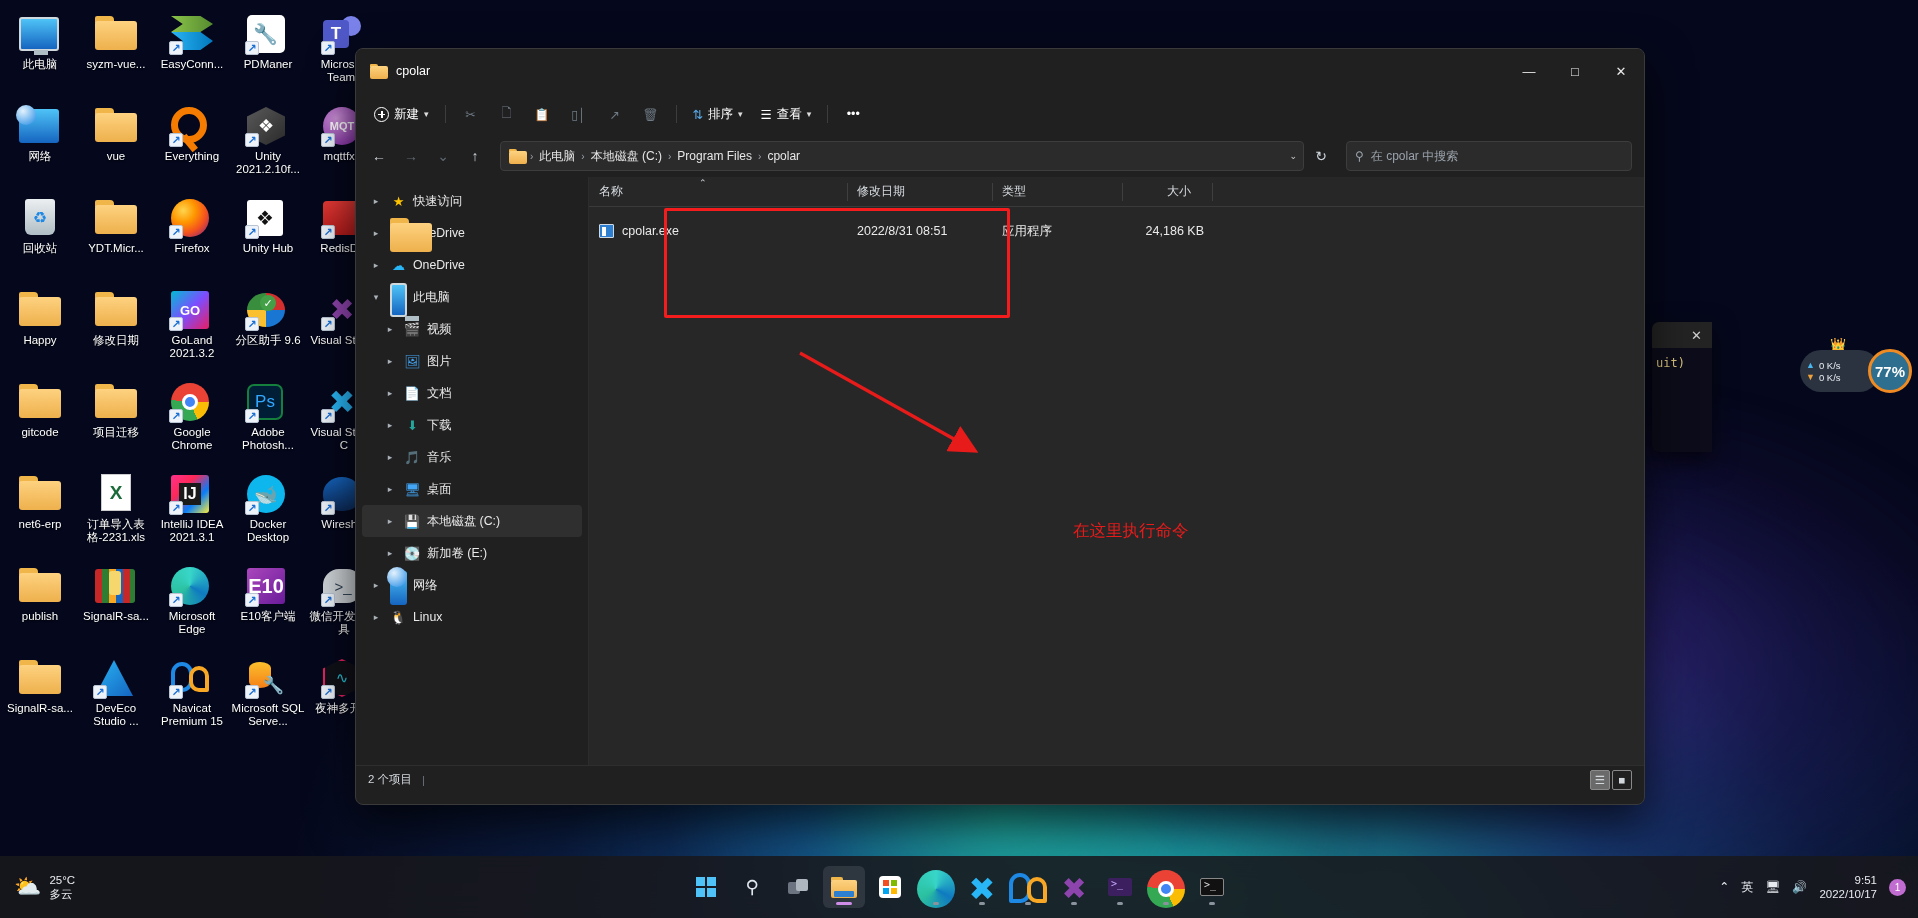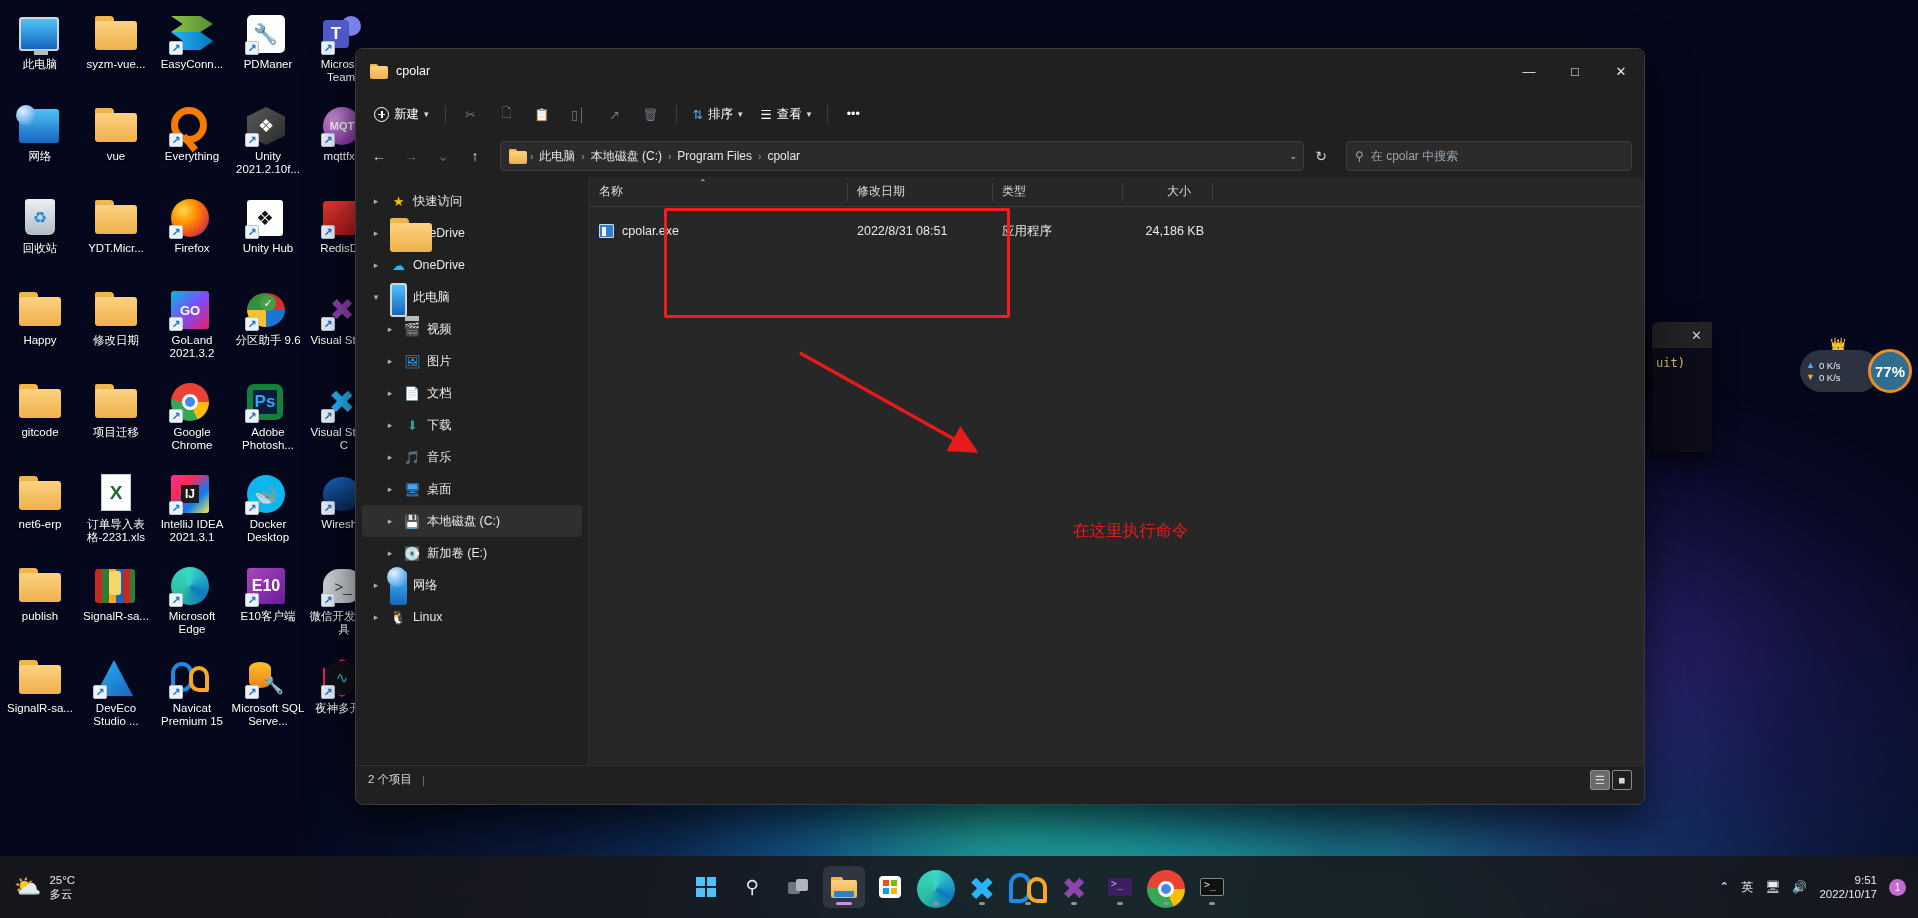--- a/index.html
+++ b/index.html
@@ -361,21 +361,21 @@
       <div class="glyph">
         <div style="width:38px;height:38px;margin-top:3px;border-radius:50%;background:conic-gradient(from -30deg,#ea4335 0 33%,#fbbc05 0 52%,#34a853 0 85%,#ea4335 0);position:relative;">
           <div style="position:absolute;left:11px;top:11px;width:16px;height:16px;border-radius:50%;background:#4285f4;border:3px solid #fff;box-sizing:border-box;"></div>
         </div>
         <span class="shortcut-arrow"></span>
       </div>
       <div class="lbl">Google Chrome</div>
     </div>
     <div class="dicon">
       <div class="glyph">
-        <div style="width:36px;height:36px;margin-top:4px;background:#001e36;border:6px solid #15803d;border-radius:7px;color:#31a8ff;font-weight:bold;font-size:17px;display:flex;align-items:center;justify-content:center;">Ps</div>
+        <div style="width:36px;height:36px;margin-top:4px;background:#001e36;border:2px solid #15803d;border-radius:7px;color:#31a8ff;font-weight:normal;font-size:17px;display:flex;align-items:center;justify-content:center;">Ps</div>
         <span class="shortcut-arrow"></span>
       </div>
       <div class="lbl">Adobe Photosh...</div>
     </div>
     <div class="dicon">
       <div class="glyph">
         <div style="width:38px;height:38px;margin-top:3px;color:#29b6f6;font-size:32px;text-align:center;line-height:38px;">✖</div>
         <span class="shortcut-arrow"></span>
       </div>
       <div class="lbl">Visual Studio C</div>
@@ -388,21 +388,21 @@
     </div>
     <div class="dicon">
       <div class="glyph">
         <div style="width:30px;height:37px;margin:2px auto 0;background:#fff;border:1px solid #ccc;display:flex;align-items:center;justify-content:center;color:#1b6b3a;font-size:19px;font-weight:bold;">X</div>
       </div>
       <div class="lbl">订单导入表格-2231.xls</div>
     </div>
     <div class="dicon">
       <div class="glyph">
         <div style="width:38px;height:38px;margin-top:3px;background:linear-gradient(135deg,#ff318c,#fe2857,#087cfa,#fcee39);border-radius:3px;display:flex;align-items:center;justify-content:center;">
-          <span style="background:#1a1a1a;color:#fff;font-weight:bold;font-size:12px;padding:2px 4px;">IJ</span>
+          <span style="background:#1a1a1a;color:#fff;font-weight:bold;font-size:16px;padding:2px 4px;">IJ</span>
         </div>
         <span class="shortcut-arrow"></span>
       </div>
       <div class="lbl">IntelliJ IDEA 2021.3.1</div>
     </div>
     <div class="dicon">
       <div class="glyph">
         <div style="width:38px;height:38px;margin-top:3px;border-radius:50%;background:#0db7ed;display:flex;align-items:center;justify-content:center;color:#fff;font-size:19px;">🐋</div>
         <span class="shortcut-arrow"></span>
       </div>
@@ -431,21 +431,21 @@
     </div>
     <div class="dicon">
       <div class="glyph">
         <div style="width:38px;height:38px;margin-top:3px;border-radius:50%;background:conic-gradient(from 120deg,#0f7ac0,#2bc0a0,#38d6c8,#0f7ac0);"></div>
         <span class="shortcut-arrow"></span>
       </div>
       <div class="lbl">Microsoft Edge</div>
     </div>
     <div class="dicon">
       <div class="glyph">
-        <div style="width:38px;height:36px;margin-top:4px;background:linear-gradient(135deg,#ab47bc,#6a1b9a);border-radius:3px;color:#fff;font-weight:bold;font-size:16px;display:flex;align-items:center;justify-content:center;">E10</div>
+        <div style="width:38px;height:36px;margin-top:4px;background:linear-gradient(135deg,#ab47bc,#6a1b9a);border-radius:3px;color:#fff;font-weight:bold;font-size:20px;display:flex;align-items:center;justify-content:center;">E10</div>
         <span class="shortcut-arrow"></span>
       </div>
       <div class="lbl">E10客户端</div>
     </div>
     <div class="dicon">
       <div class="glyph">
         <div style="width:40px;height:34px;margin-top:5px;border-radius:16px 16px 16px 4px;background:#cfd4d8;color:#2c3e50;font-size:15px;display:flex;align-items:center;justify-content:center;">&gt;_</div>
         <span class="shortcut-arrow"></span>
       </div>
       <div class="lbl">微信开发者工具</div>

